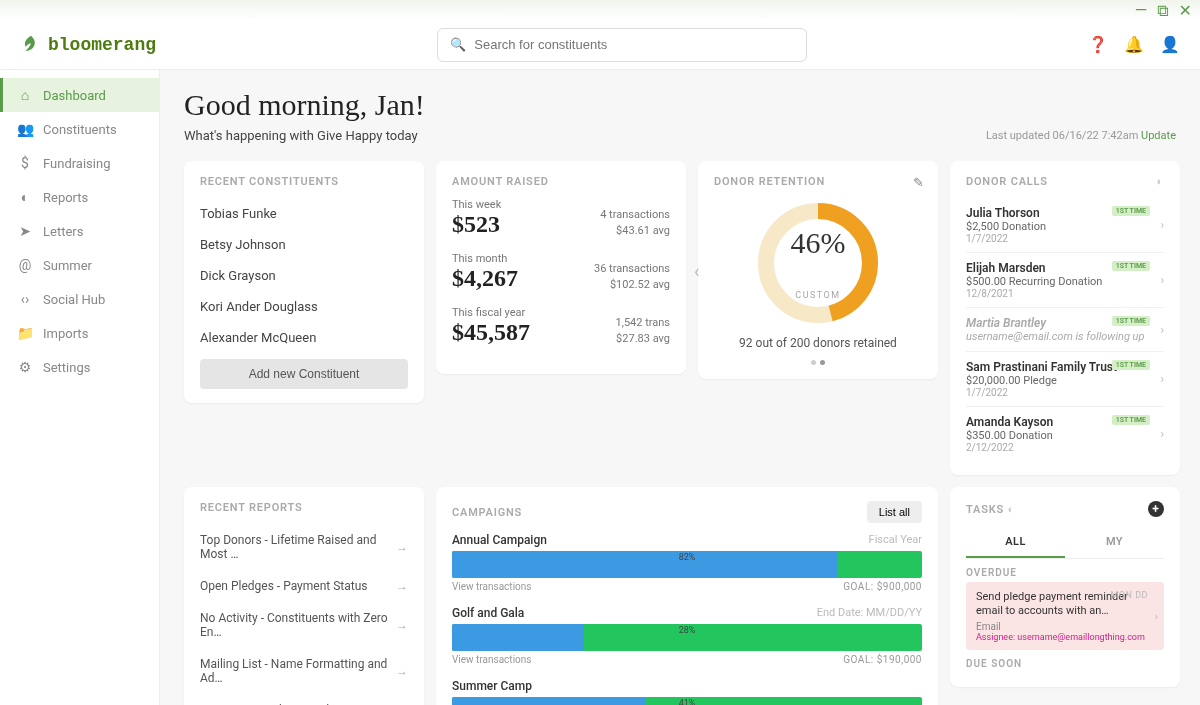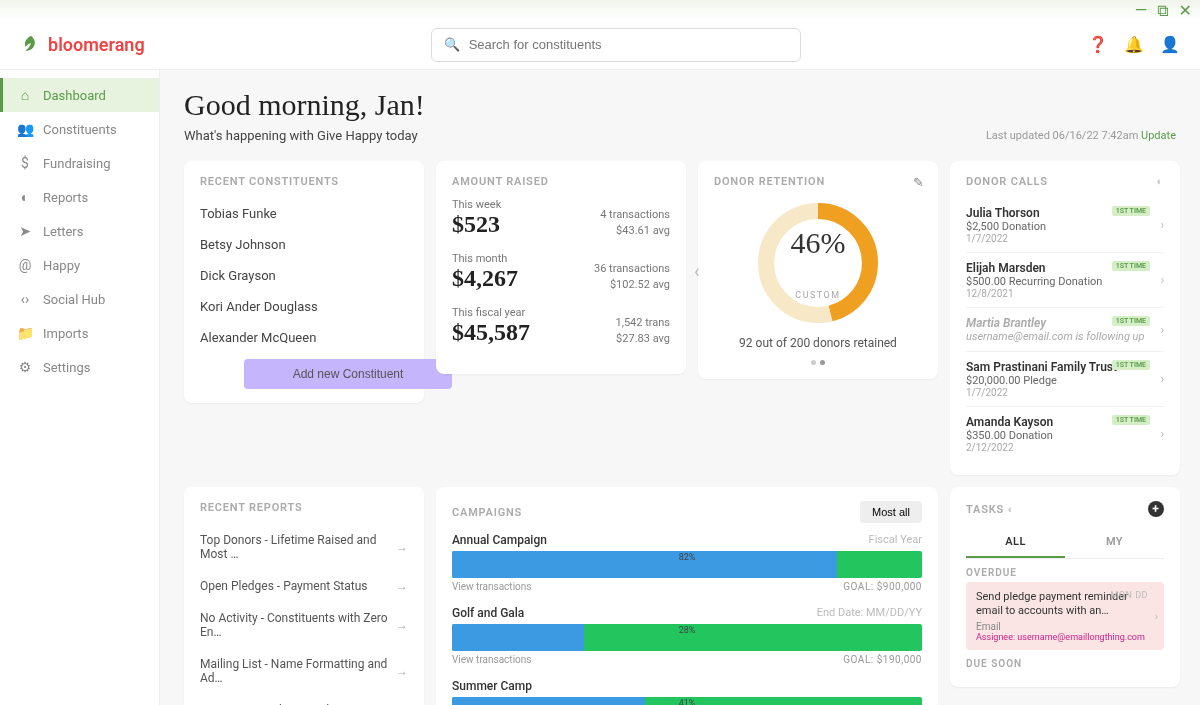--- a/index.html
+++ b/index.html
@@ -1,20 +1,20 @@
 <!DOCTYPE html>
 <html><head>
 <meta charset="utf-8">
 <style>
 * { box-sizing: border-box; margin: 0; padding: 0; }
 body { font-family: -apple-system, BlinkMacSystemFont, "Segoe UI", Roboto, sans-serif; background: #fff; color: #333; font-size: 13px; }
 .window-chrome { height: 20px; background: linear-gradient(to bottom, #f0f5ec, #fff); display: flex; justify-content: flex-end; align-items: center; padding: 0 8px; gap: 10px; }
 .window-chrome span { color: #5a9b4a; font-size: 16px; cursor: pointer; }
 .topbar { height: 50px; display: flex; align-items: center; padding: 0 20px; border-bottom: 1px solid #eee; }
-.logo { display: flex; align-items: center; gap: 6px; font-weight: 600; font-size: 18px; color: #ef4444; }
+.logo { display: flex; align-items: center; gap: 6px; font-weight: 600; font-size: 18px; color: #4d7c0f; font-family: Liberation Mono, monospace; }
 .logo svg { width: 22px; height: 22px; }
 .search-wrap { flex: 1; display: flex; justify-content: center; }
 .search-box { width: 370px; height: 34px; border: 1px solid #ddd; border-radius: 6px; display: flex; align-items: center; padding: 0 12px; color: #999; gap: 8px; }
 .search-box input { border: none; outline: none; flex: 1; font-size: 13px; color: #666; }
 .topbar-icons { display: flex; gap: 16px; align-items: center; color: #333; }
 .topbar-icons span { font-size: 16px; cursor: pointer; }
 
 .layout { display: flex; height: calc(100vh - 70px); }
 .sidebar { width: 160px; padding: 8px 0; border-right: 1px solid #eee; }
 .nav-item { display: flex; align-items: center; gap: 10px; padding: 9px 14px; color: #888; font-size: 13px; cursor: pointer; border-left: 3px solid transparent; }
@@ -25,21 +25,21 @@
 .greeting { font-family: Georgia, serif; font-size: 30px; font-weight: 400; color: #222; }
 .subline { display: flex; justify-content: space-between; align-items: center; margin-top: 6px; font-size: 13px; color: #444; }
 .subline .upd { font-size: 11px; color: #999; }
 .subline .upd a { color: #5a9b4a; text-decoration: none; }
 
 .grid { display: grid; grid-template-columns: 240px 250px 240px 230px; gap: 12px; margin-top: 18px; align-items: start; }
 .card { background: #fff; border-radius: 8px; padding: 14px 16px; box-shadow: 0 1px 2px rgba(0,0,0,0.05); }
 .card-title { font-size: 11px; letter-spacing: 0.8px; color: #aaa; font-weight: 600; text-transform: uppercase; margin-bottom: 10px; display: flex; justify-content: space-between; align-items: center; }
 
 .con-list .row { padding: 8px 0; font-size: 13px; color: #444; cursor: pointer; }
-.add-btn { width: 100%; background: #c4b5fd; border: none; padding: 8px; border-radius: 4px; font-size: 12px; color: #555; cursor: pointer; margin-top: 6px; margin-left: 44px; }
+.add-btn { width: 100%; background: #e5e5e5; border: none; padding: 8px; border-radius: 4px; font-size: 12px; color: #555; cursor: pointer; margin-top: 6px; }
 
 .amt-block { margin-bottom: 14px; display: flex; justify-content: space-between; align-items: flex-end; }
 .amt-block .lbl { font-size: 11px; color: #777; }
 .amt-block .big { font-family: Georgia, serif; font-size: 24px; font-weight: 700; color: #222; }
 .amt-block .meta { text-align: right; font-size: 11px; color: #777; line-height: 1.4; }
 
 .donut-card { position: relative; text-align: center; }
 .edit-ic { position: absolute; right: 14px; top: 14px; color: #888; cursor: pointer; }
 .donut-wrap { position: relative; width: 130px; height: 130px; margin: 6px auto 8px; }
 .donut-wrap svg { transform: rotate(-90deg); }
@@ -138,21 +138,21 @@
       <div class="nav-item">
         <span class="ic">◐</span>
         <span>Reports</span>
       </div>
       <div class="nav-item">
         <span class="ic">➤</span>
         <span>Letters</span>
       </div>
       <div class="nav-item">
         <span class="ic">@</span>
-        <span>Happy</span>
+        <span>Summer</span>
       </div>
       <div class="nav-item">
         <span class="ic">‹›</span>
         <span>Social Hub</span>
       </div>
       <div class="nav-item">
         <span class="ic">📁</span>
         <span>Imports</span>
       </div>
       <div class="nav-item">
@@ -310,21 +310,21 @@
             <div class="report-row">
               <span>Transactions This Fiscal Year</span>
               <span class="arr">→</span>
             </div>
           </div>
       </div>
 
       <div class="card">
         <div class="camp-head">
           <div class="card-title" style="margin:0">CAMPAIGNS</div>
-          <button class="view-all">Most all</button>
+          <button class="view-all">List all</button>
         </div>
         <div id="camp-rows">
             <div class="camp">
               <div class="camp-top">
                 <span class="cn">Annual Campaign</span>
                 <span class="cd">Fiscal Year</span>
               </div>
               <div class="bar">
                 <div class="bar-fill" style="width:82%"></div>
                 <span class="bar-lbl">82%</span>

